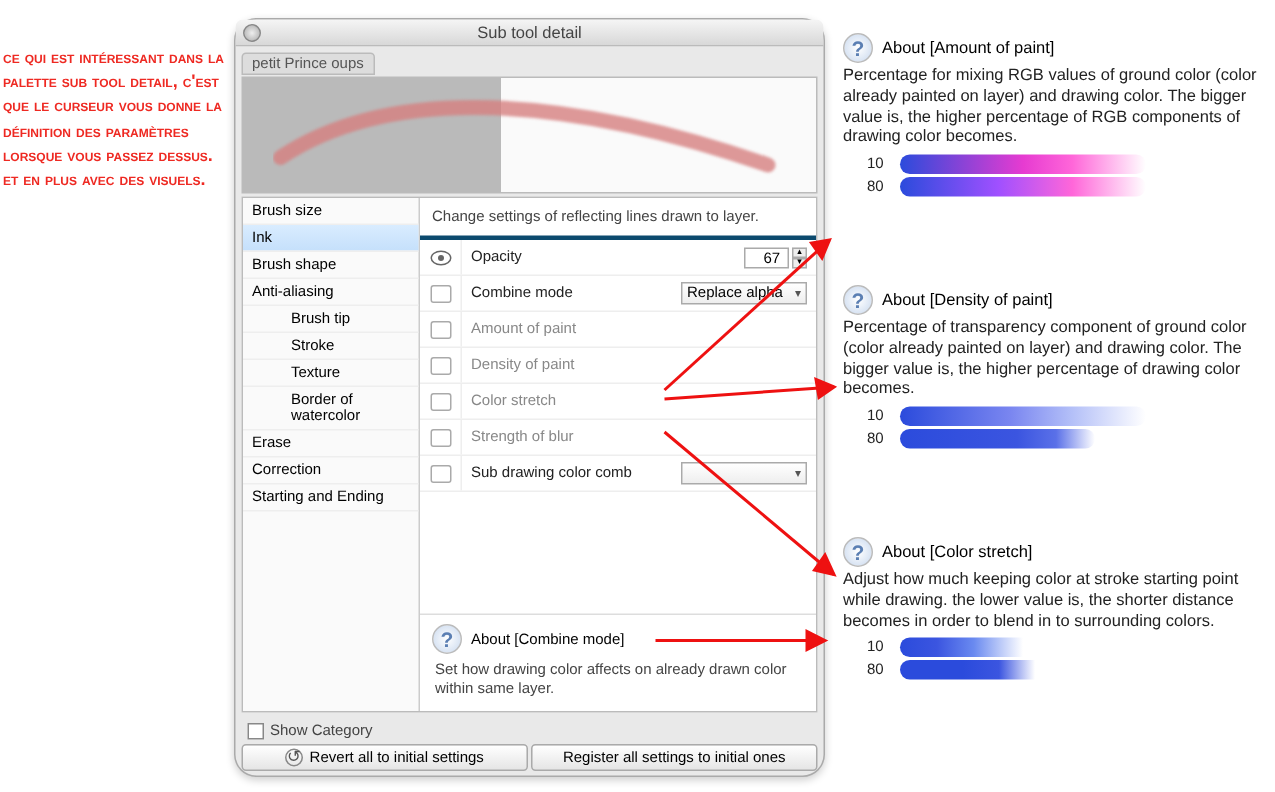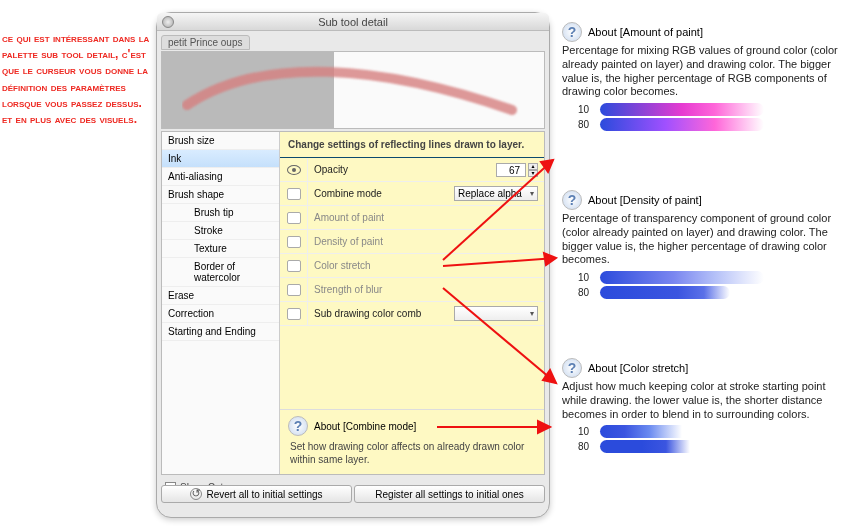--- a/index.html
+++ b/index.html
@@ -10,28 +10,28 @@
   
   .panel { position: absolute; left: 156px; top: 12px; width: 394px; height: 506px; border: 1px solid #aaa; border-radius: 15px; background: #e9e9e9; box-shadow: 0 2px 6px rgba(0,0,0,0.2); }
   .titlebar { height: 18px; background: linear-gradient(#f5f5f5,#d8d8d8); border-bottom: 1px solid #bbb; border-radius: 5px 5px 0 0; text-align: center; font-size: 11px; line-height: 18px; color: #444; position: relative; }
   .closebtn { position: absolute; left: 5px; top: 3px; width: 12px; height: 12px; border-radius: 50%; background: radial-gradient(#eee,#aaa); border: 1px solid #888; }
   
   .brushname { position: absolute; left: 4px; top: 22px; background: #ddd; border: 1px solid #bbb; padding: 1px 6px; font-size: 10px; color: #555; border-radius: 3px 3px 0 0; }
   .preview { position: absolute; left: 4px; top: 38px; right: 4px; height: 78px; background: linear-gradient(to right, #bababa 0, #bababa 45%, #fafafa 45%, #fafafa 100%); border: 1px solid #bbb; overflow: hidden; }
   .stroke { position: absolute; top: 8px; left: 20px; width: 340px; height: 60px; }
   .stroke path { fill: none; stroke: #d68080; stroke-width: 10; stroke-linecap: round; opacity: 0.8; filter: blur(1px); }
   
-  .cols { position: absolute; left: 4px; top: 118px; right: 4px; bottom: 42px; display: flex; border: 1px solid #bbb; background: #fef9c3; }
+  .cols { position: absolute; left: 4px; top: 118px; right: 4px; bottom: 42px; display: flex; border: 1px solid #bbb; background: #ffffff; }
   .catlist { width: 118px; border-right: 1px solid #ccc; background: #fafafa; font-size: 10px; }
   .catlist .cat { padding: 3px 4px 3px 6px; border-bottom: 1px solid #eee; cursor: default; }
   .catlist .cat.sub { padding-left: 32px; }
   .catlist .cat.sel { background: linear-gradient(#d9ecff,#c5e0fb); }
   
   .rpane { flex: 1; display: flex; flex-direction: column; font-size: 10px; }
-  .desc { padding: 6px 8px; border-bottom: 1px solid #0c4a6e; color: #444; line-height: 1.3; font-weight: bold; }
+  .desc { padding: 6px 8px; border-bottom: 3px solid #0c4a6e; color: #444; line-height: 1.3; }
   .settings { flex: 1; overflow: hidden; }
   .srow { display: flex; align-items: center; height: 24px; border-bottom: 1px solid #eee; }
   .tog { width: 28px; height: 100%; border-right: 1px solid #eee; display: inline-flex; align-items: center; justify-content: center; }
   .eye { width: 14px; height: 10px; border: 1px solid #666; border-radius: 50%; position: relative; }
   .eye::after { content:''; position:absolute; left:4px; top:2px; width:4px; height:4px; background:#666; border-radius:50%; }
   .box { width: 14px; height: 12px; border: 1px solid #aaa; background: #fff; border-radius: 2px; }
   .label { flex: 1; padding: 0 6px; color: #888; }
   .label.on { color: #222; }
   .label.checklabel::before { content:''; display:inline-block; width:10px; height:10px; border:1px solid #999; background:#fff; margin-right:4px; vertical-align:middle; }
   .ctrl { width: 90px; padding-right: 6px; display: flex; align-items: center; justify-content: flex-end; gap: 2px; }
@@ -45,21 +45,21 @@
   .noctrl .ctrl { visibility: hidden; }
   
   .aboutbox { border-top: 1px solid #ddd; padding: 6px 8px 8px; }
   .aboutbox .hdr { display:flex; align-items:center; gap:6px; margin-bottom:4px; }
   .qicon { width: 20px; height: 20px; border-radius: 50%; background: radial-gradient(#fff,#c8d8ee); display:flex; align-items:center; justify-content:center; color:#5b7fb3; font-weight:bold; font-size:14px; border:1px solid #bbb; }
   .aboutbox .txt { color:#444; line-height:1.3; padding-left: 2px; }
   
   .showcat { position:absolute; left:8px; bottom:24px; font-size:10px; color:#444; display:flex; align-items:center; gap:4px; }
   .showcat .cb { width:11px; height:11px; border:1px solid #888; background:#fff; }
   
-  .btnbar { position:absolute; left:4px; right:4px; bottom:14px; height:18px; display:flex; gap:2px; }
+  .btnbar { position:absolute; left:4px; right:4px; bottom:3px; height:18px; display:flex; gap:2px; }
   .btnbar .btn { flex:1; border:1px solid #aaa; background:linear-gradient(#fff,#e5e5e5); font-size:10px; display:flex; align-items:center; justify-content:center; gap:4px; border-radius:3px; }
   .revicon { width:12px; height:12px; border:1px solid #888; border-radius:50%; position:relative; }
   .revicon::after { content:'↺'; position:absolute; left:0; top:-2px; font-size:11px; color:#555; }
   
   .help { position: absolute; width: 282px; font-size: 11px; }
   .help .hdr { display:flex; align-items:center; gap:6px; margin-bottom:2px; }
   .help .txt { line-height: 1.25; color: #222; }
   .help .swatches { margin-top: 4px; }
   .swrow { display:flex; align-items:center; gap:6px; margin: 2px 16px; }
   .swlab { width: 16px; font-size: 10px; color:#222; }
@@ -86,22 +86,22 @@
   <div class="brushname">petit Prince oups</div>
   <div class="preview">
     <svg class="stroke" viewBox="0 0 340 60">
         <path d="M5,45 C80,-5 200,5 330,50"></path>
       </svg>
   </div>
   <div class="cols">
     <div class="catlist" id="catlist">
         <div class="cat">Brush size</div>
         <div class="cat sel">Ink</div>
+        <div class="cat">Brush shape</div>
         <div class="cat">Anti-aliasing</div>
-        <div class="cat">Brush shape</div>
         <div class="cat sub">Brush tip</div>
         <div class="cat sub">Stroke</div>
         <div class="cat sub">Texture</div>
         <div class="cat sub">Border of watercolor</div>
         <div class="cat">Erase</div>
         <div class="cat">Correction</div>
         <div class="cat">Starting and Ending</div>
       </div>
     <div class="rpane">
       <div class="desc">Change settings of reflecting lines drawn to layer.</div>

